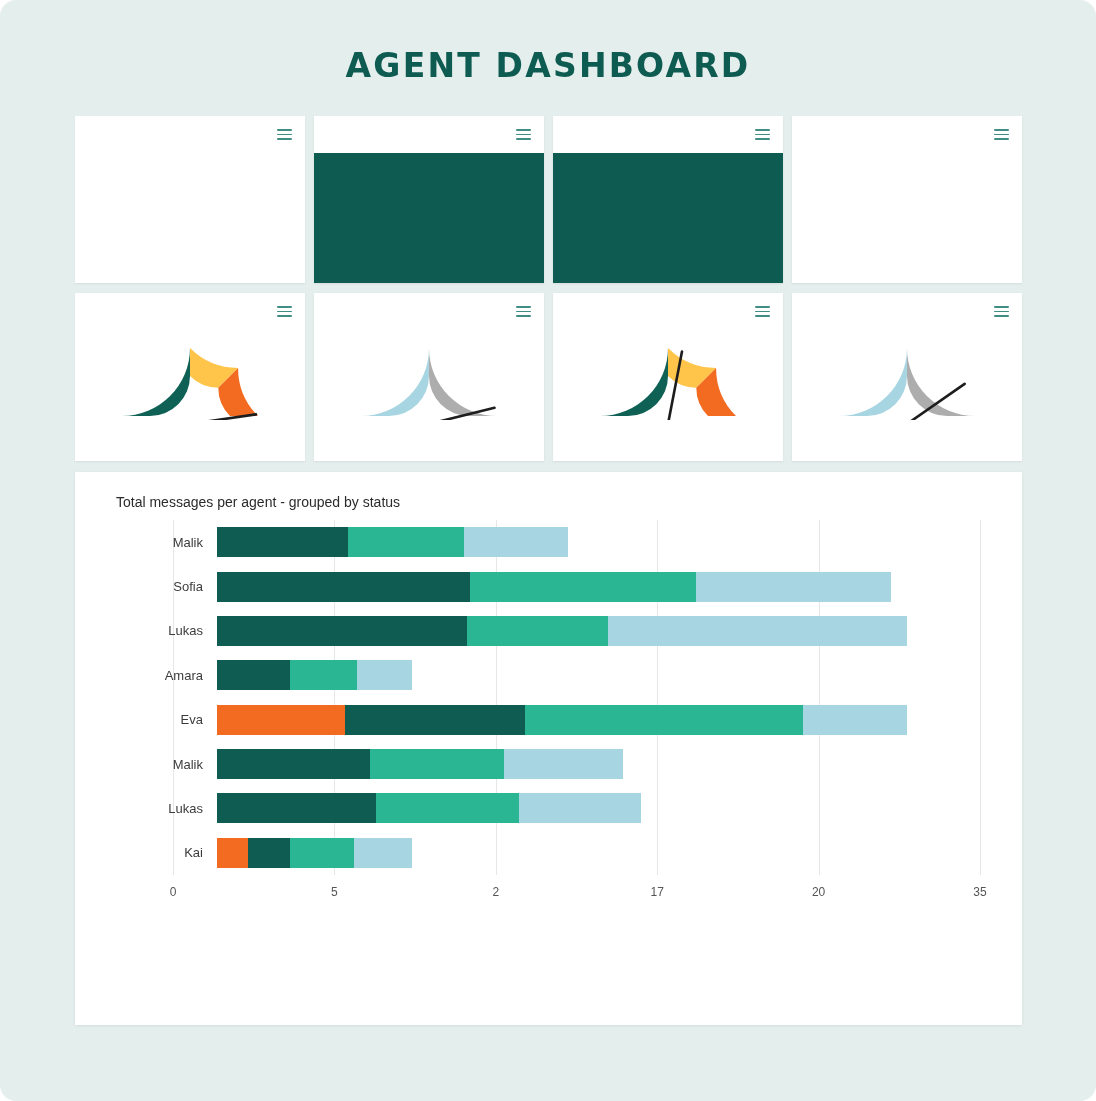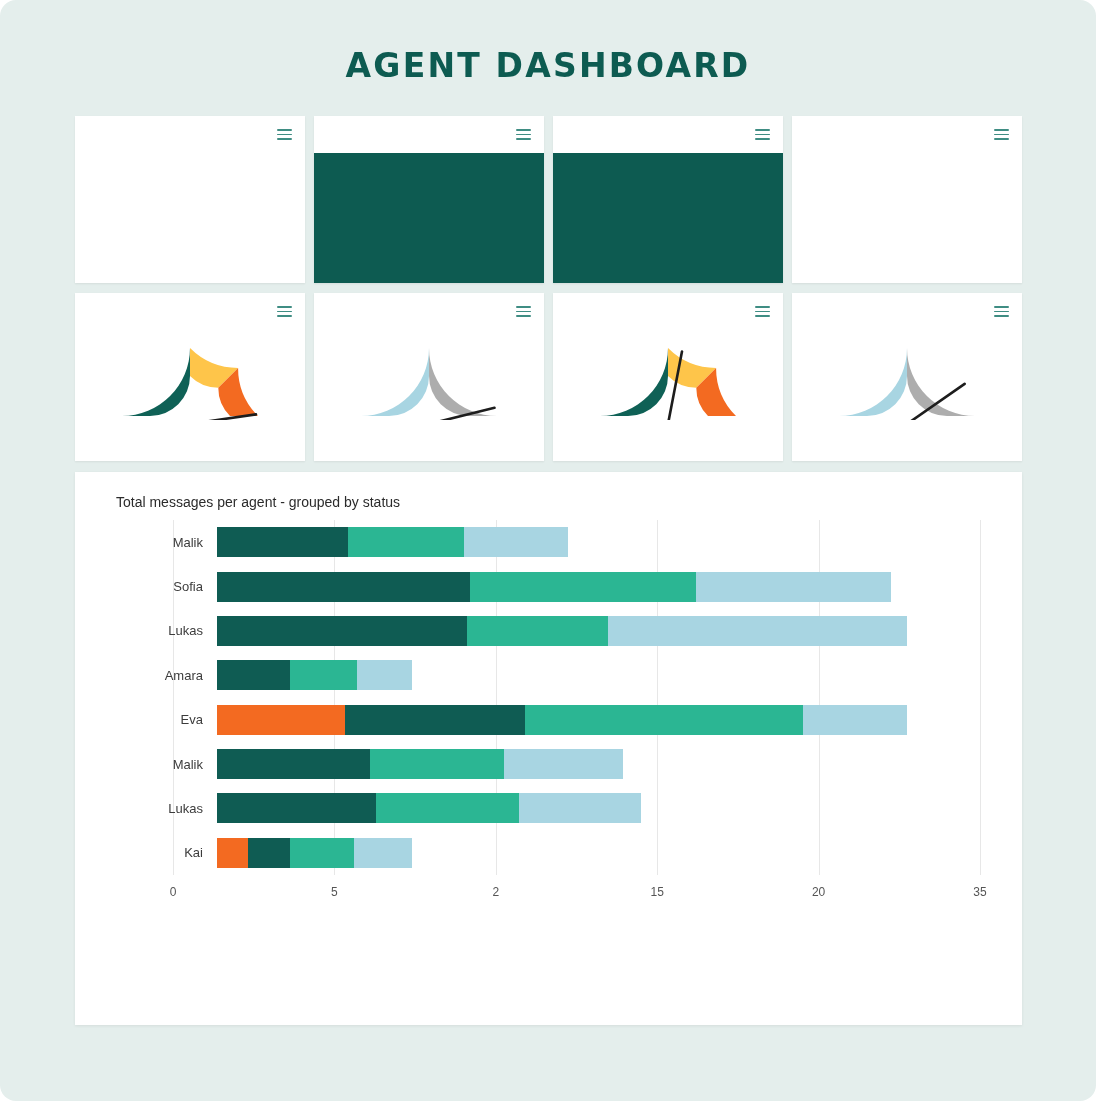--- a/index.html
+++ b/index.html
@@ -391,20 +391,20 @@
                 <div class="seg" title="In progress: 2.1" style="left: 9.6%; width: 8.4%; background: rgb(43, 182, 147);"></div>
                 <div class="seg" title="Created: 1.9" style="left: 18%; width: 7.6%; background: rgb(168, 213, 226);"></div>
               </div>
             </div>
           </div>
         </div>
       <div class="x-axis" id="x-axis">
           <span class="x-tick" style="left: 0%;">0</span>
           <span class="x-tick" style="left: 20%;">5</span>
           <span class="x-tick" style="left: 40%;">2</span>
-          <span class="x-tick" style="left: 60%;">15</span>
+          <span class="x-tick" style="left: 60%;">17</span>
           <span class="x-tick" style="left: 80%;">20</span>
           <span class="x-tick" style="left: 100%;">35</span>
         </div>
     </div>
   </div>
 
 </div>
 
 </body></html>

